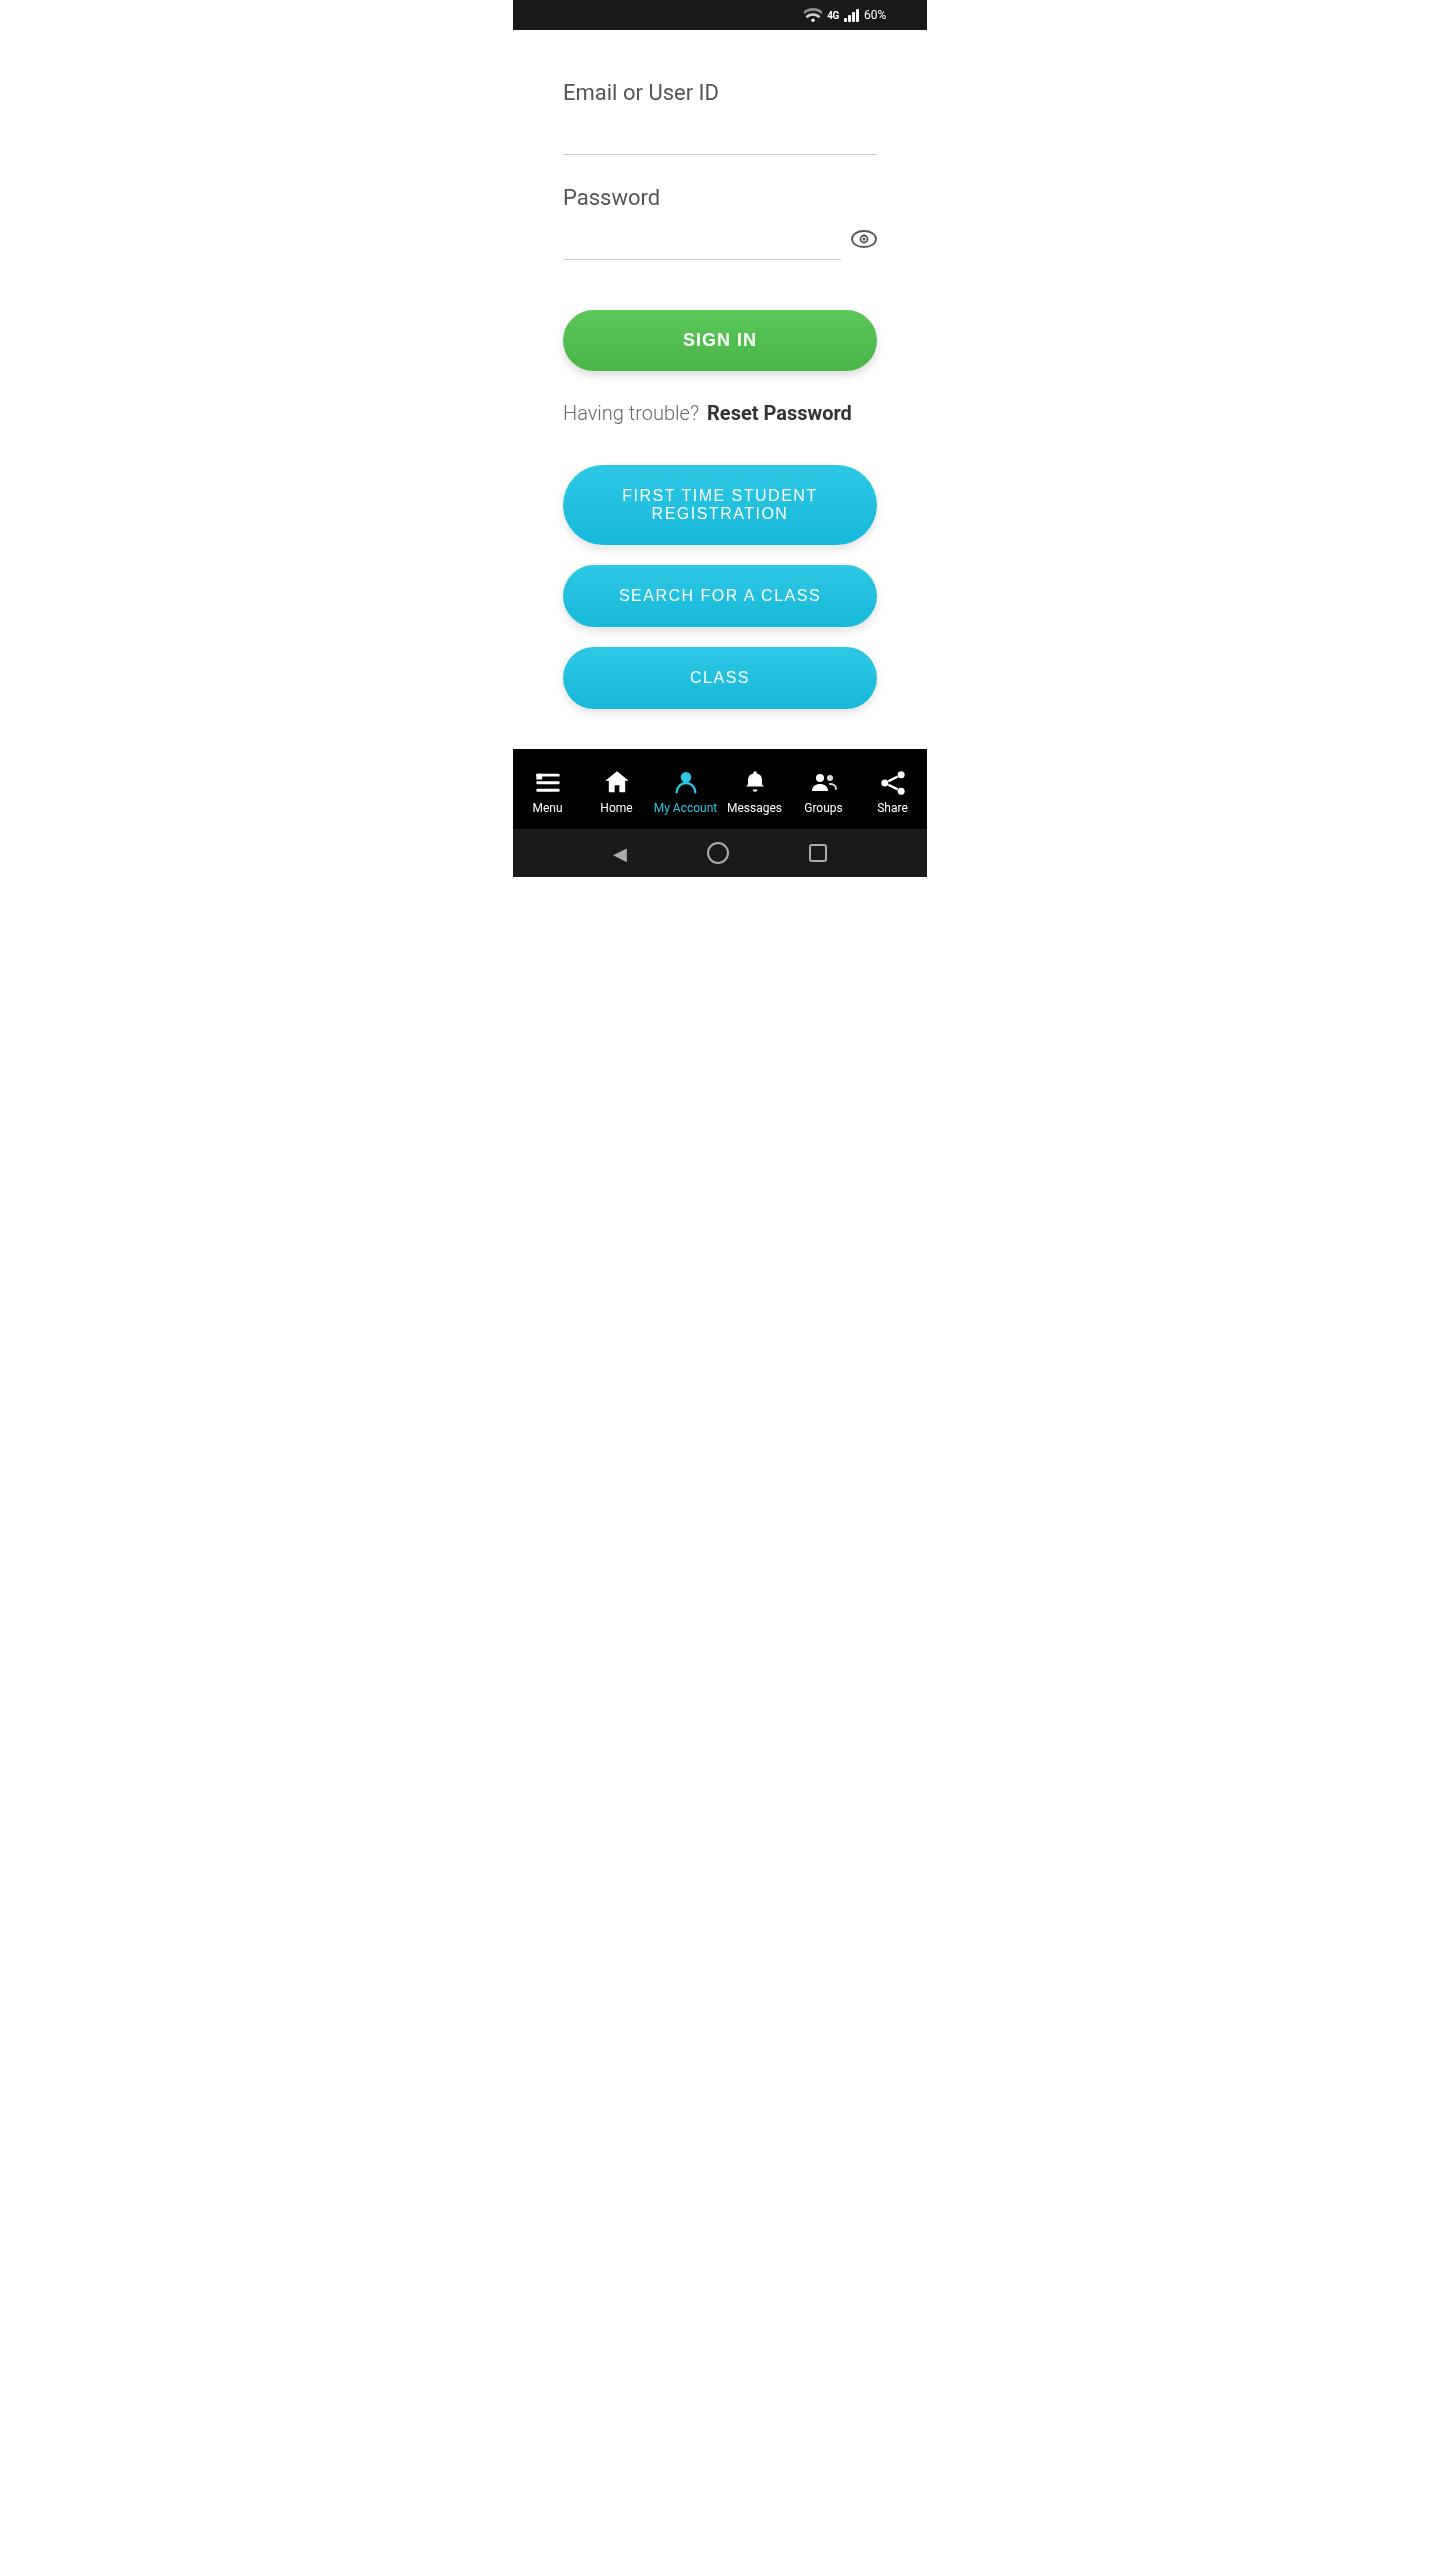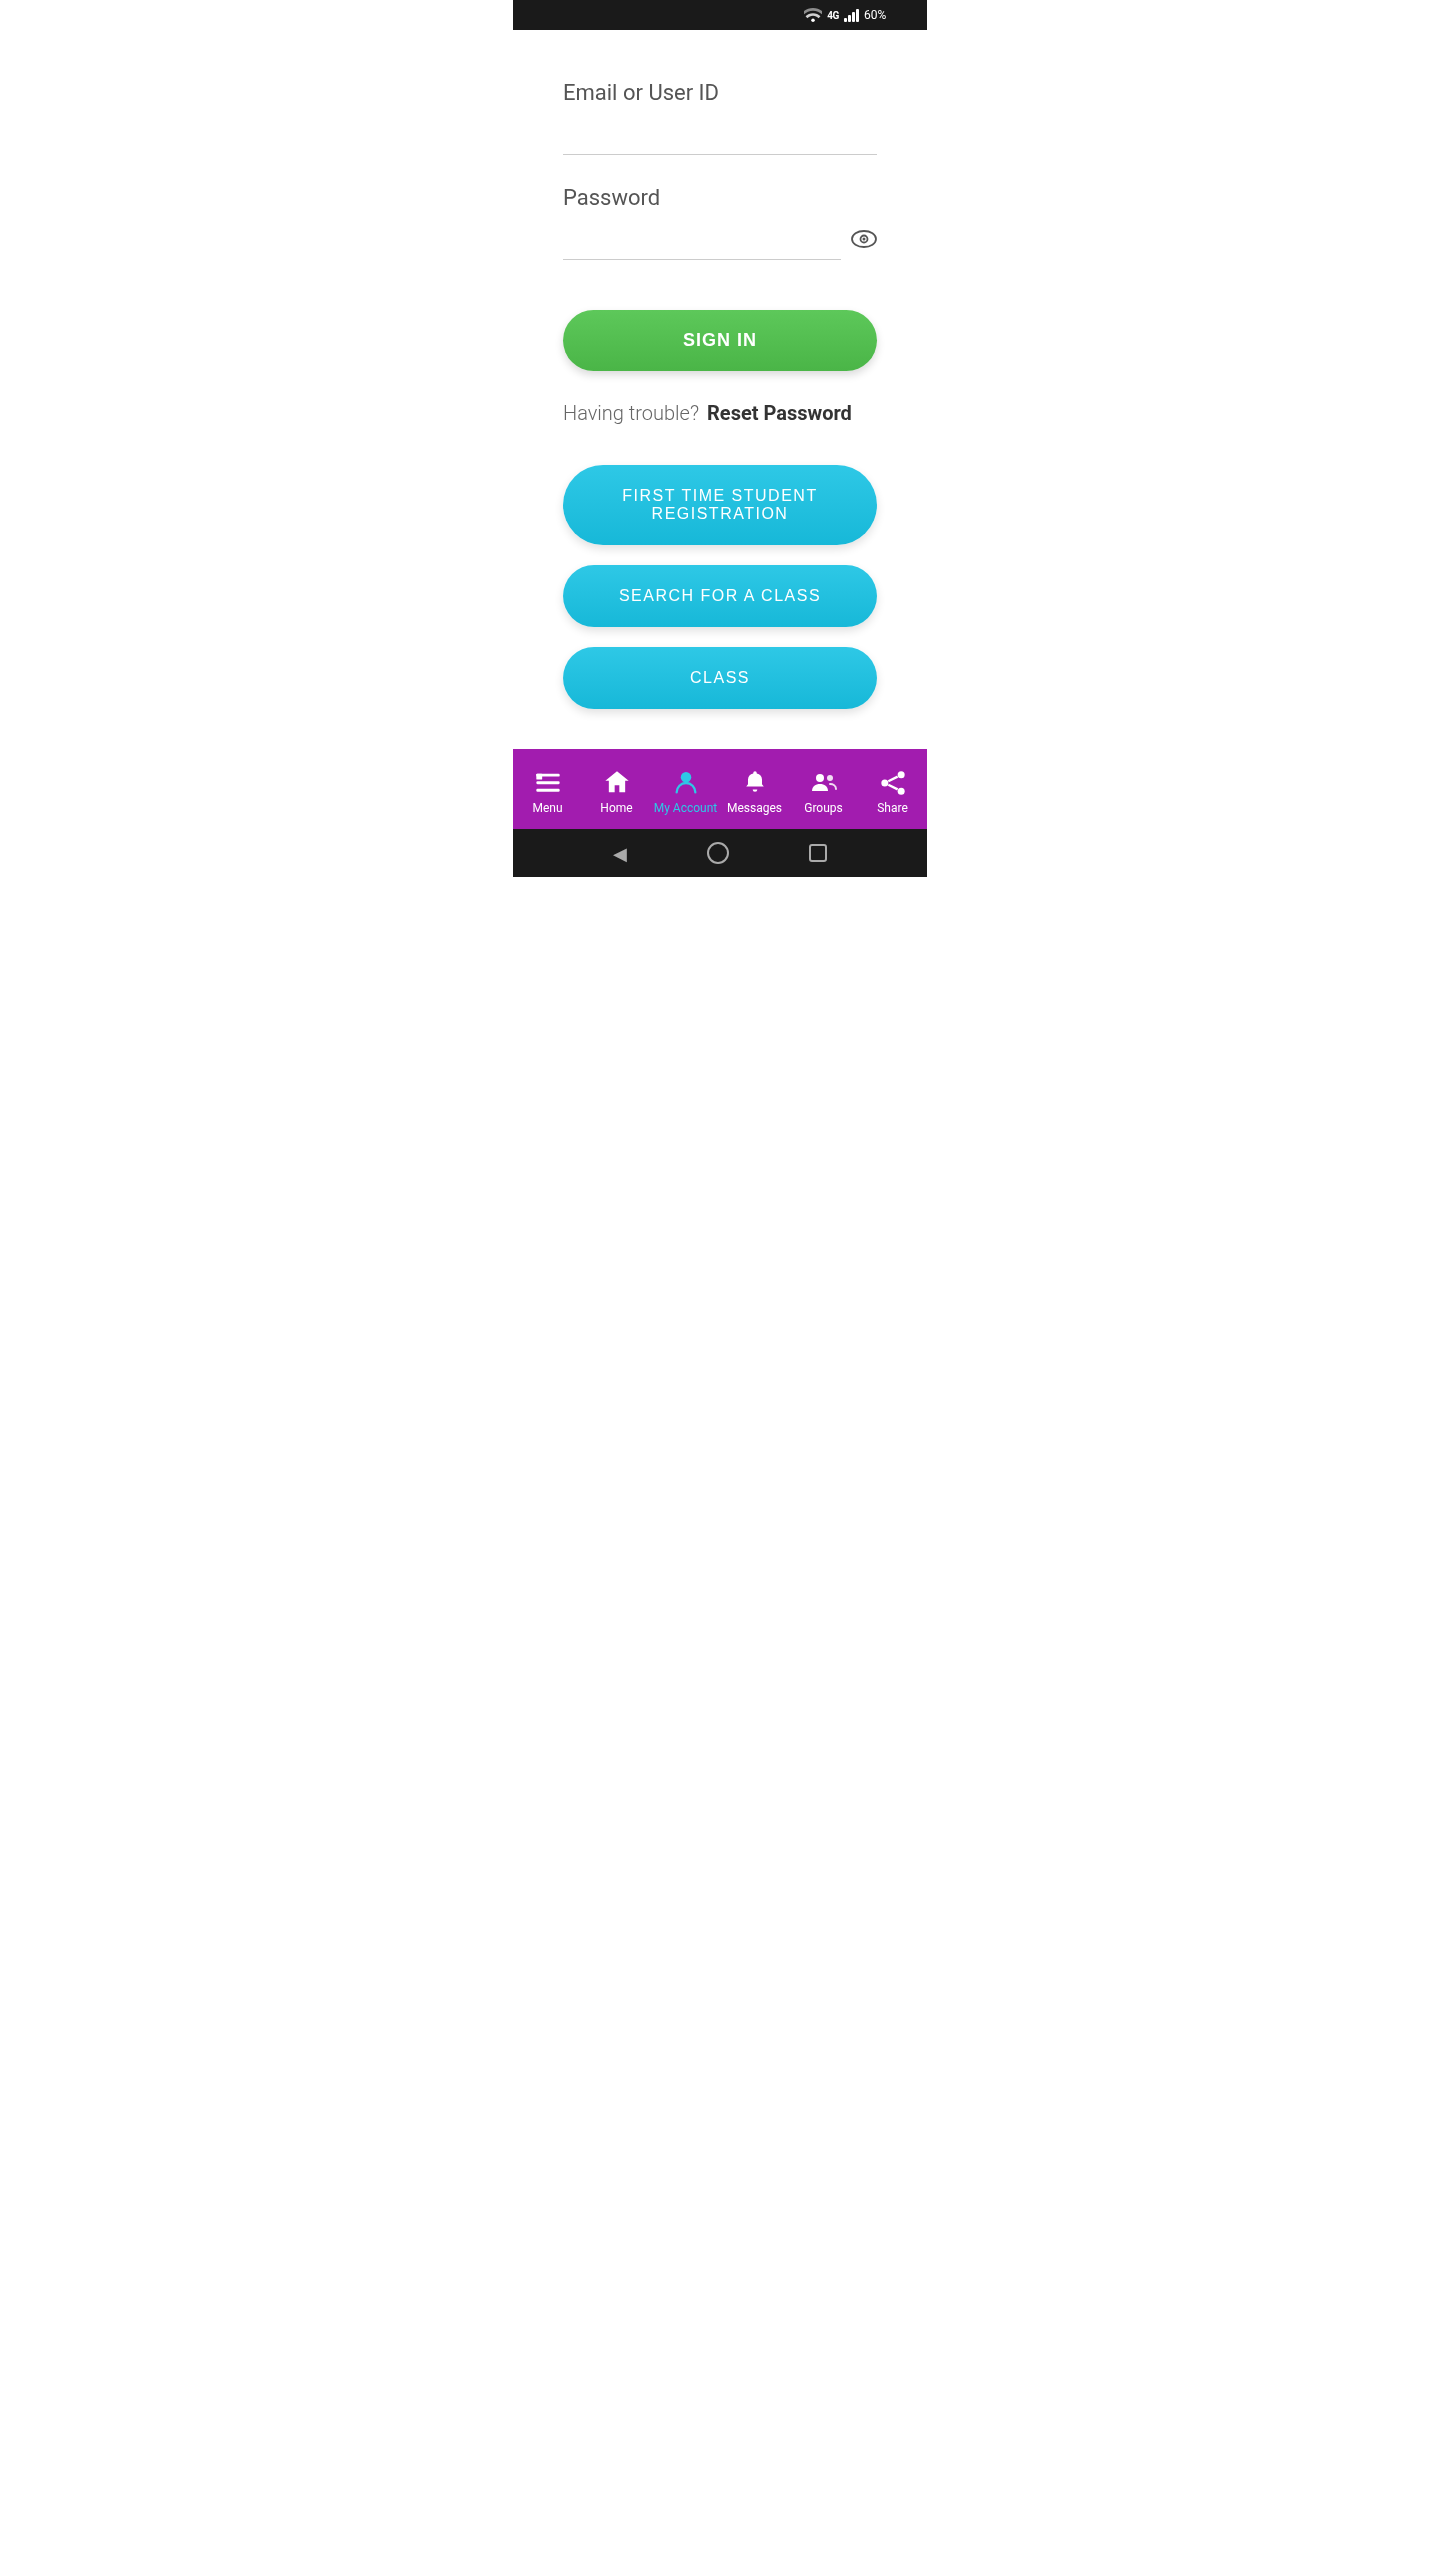--- a/index.html
+++ b/index.html
@@ -170,21 +170,21 @@
       font-size: 16px;
       font-weight: 500;
       letter-spacing: 1.5px;
       cursor: pointer;
       margin-bottom: 20px;
       box-shadow: 0 4px 10px rgba(0,0,0,0.12);
     }
 
     
     .bottom-nav {
-      background: #a21caf;
+      background: #000000;
       display: flex;
       align-items: center;
       justify-content: space-around;
       padding: 10px 0 5px 0;
       height: 80px;
     }
 
     .nav-item {
       display: flex;
       flex-direction: column;

